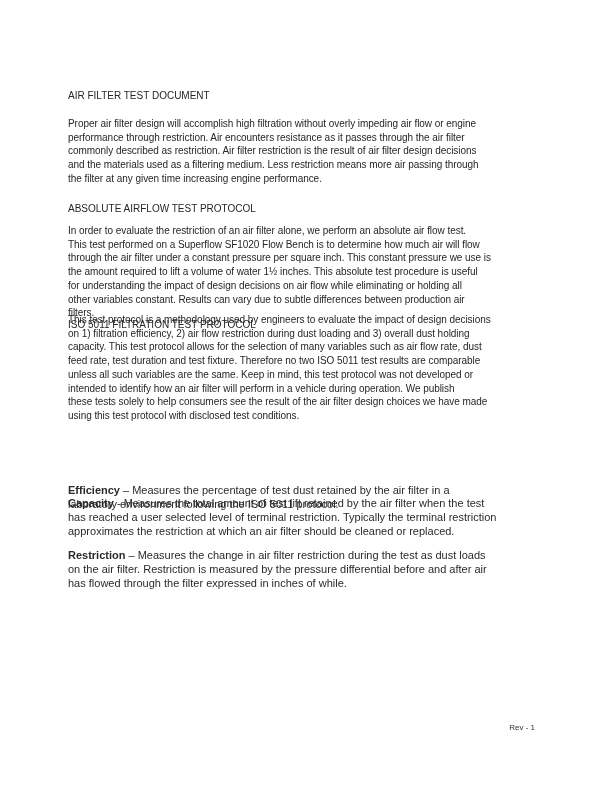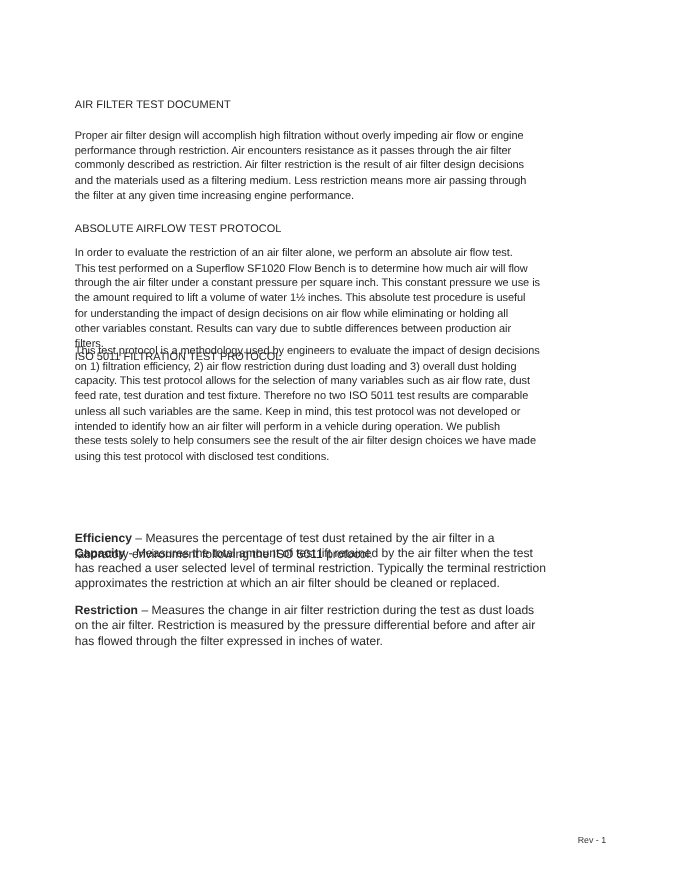--- a/index.html
+++ b/index.html
@@ -41,25 +41,24 @@
   .def {
     font-size: 11px;
     line-height: 13.8px;
     color: #2a2a2a;
   }
   .def .term {
     font-weight: bold;
   }
   .footer {
     position: absolute;
-    right: 61px;
+    right: 77px;
     top: 723px;
     font-size: 8px;
     color: #333333;
-    margin-top: 36px;
   }
 </style>
 </head>
 <body>
 
 <div class="page">
 
   <div class="blk title" style="top:89px">AIR FILTER TEST DOCUMENT</div>
 
   <div class="blk heading" style="top:202px">ABSOLUTE AIRFLOW TEST PROTOCOL</div>
@@ -91,17 +90,17 @@
 
   <div class="blk def" style="top:484px"><span class="term">Efficiency</span><span> – Measures the percentage of test dust retained by the air filter in a
 laboratory environment following the ISO 5011 protocol.</span></div>
 
   <div class="blk def" style="top:497px"><span class="term">Capacity</span><span> - Measures the total amount of test lift retained by the air filter when the test
 has reached a user selected level of terminal restriction. Typically the terminal restriction
 approximates the restriction at which an air filter should be cleaned or replaced.</span></div>
 
   <div class="blk def" style="top:549px"><span class="term">Restriction</span><span> – Measures the change in air filter restriction during the test as dust loads
 on the air filter. Restriction is measured by the pressure differential before and after air
-has flowed through the filter expressed in inches of water.</span></div>
+has flowed through the filter expressed in inches of while.</span></div>
 
   <div class="footer">Rev - 1</div>
 
 </div>
 
 </body></html>

